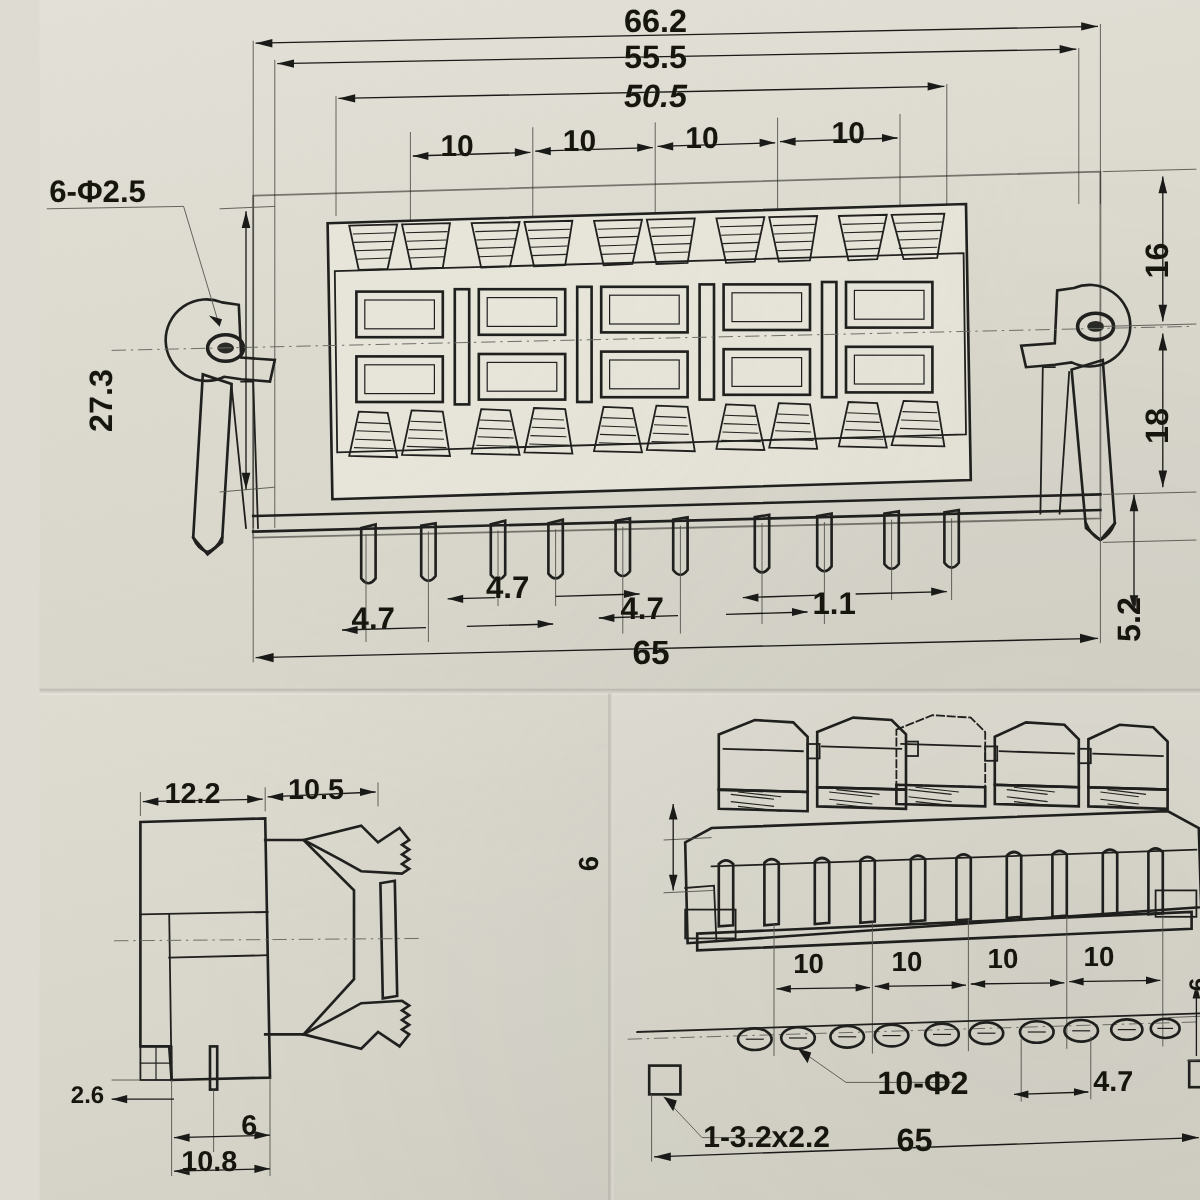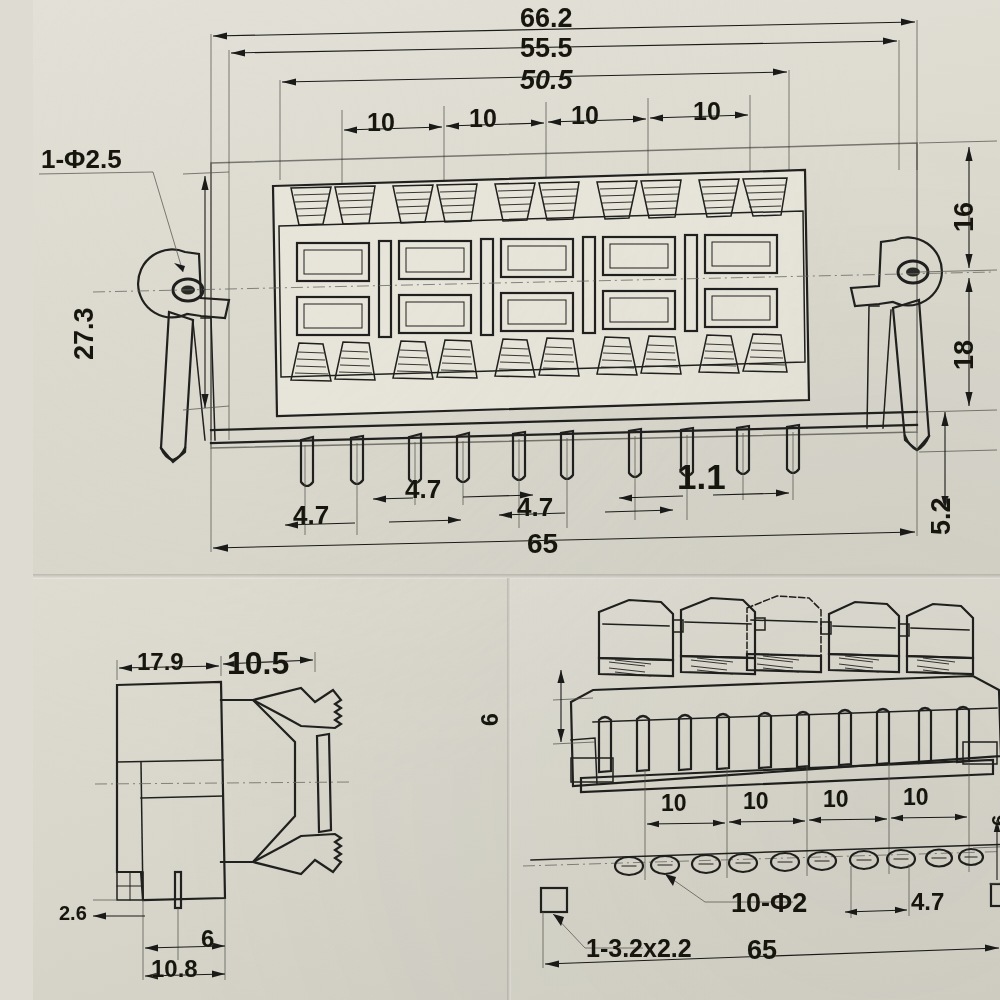--- a/index.html
+++ b/index.html
@@ -764,35 +764,35 @@
 
   <div class="lbl" style="left:487px;top:3px;font-size:27px;">66.2</div>
   <div class="lbl" style="left:487px;top:33px;font-size:27px;">55.5</div>
   <div class="lbl" style="left:487px;top:65px;font-size:27px;font-style:italic;">50.5</div>
 
   <div class="lbl" style="left:334px;top:108px;font-size:25px;">10</div>
   <div class="lbl" style="left:436px;top:104px;font-size:25px;">10</div>
   <div class="lbl" style="left:538px;top:101px;font-size:25px;">10</div>
   <div class="lbl" style="left:660px;top:97px;font-size:25px;">10</div>
 
-  <div class="lbl" style="left:8px;top:144px;font-size:26px;">1-Φ2.5</div>
+  <div class="lbl" style="left:8px;top:144px;font-size:26px;">6-Φ2.5</div>
 
   <div class="lbl rot" style="left:36px;top:360px;font-size:27px;">27.3</div>
   <div class="lbl rot" style="left:916px;top:232px;font-size:27px;">16</div>
   <div class="lbl rot" style="left:916px;top:370px;font-size:27px;">18</div>
   <div class="lbl rot" style="left:893px;top:535px;font-size:27px;">5.2</div>
 
   <div class="lbl" style="left:260px;top:500px;font-size:26px;">4.7</div>
   <div class="lbl" style="left:372px;top:474px;font-size:26px;">4.7</div>
   <div class="lbl" style="left:484px;top:492px;font-size:26px;">4.7</div>
-  <div class="lbl" style="left:644px;top:457px;font-size:35px;">1.1</div>
+  <div class="lbl" style="left:644px;top:488px;font-size:26px;">1.1</div>
   <div class="lbl" style="left:494px;top:528px;font-size:28px;">65</div>
 
-  <div class="lbl" style="left:104px;top:648px;font-size:24px;">17.9</div>
-  <div class="lbl" style="left:194px;top:645px;font-size:32px;">10.5</div>
+  <div class="lbl" style="left:104px;top:648px;font-size:24px;">12.2</div>
+  <div class="lbl" style="left:207px;top:645px;font-size:24px;">10.5</div>
   <div class="lbl" style="left:26px;top:902px;font-size:20px;">2.6</div>
   <div class="lbl" style="left:168px;top:925px;font-size:24px;">6</div>
   <div class="lbl" style="left:118px;top:955px;font-size:24px;">10.8</div>
 
   <div class="lbl rot" style="left:444px;top:726px;font-size:23px;">6</div>
 
   <div class="lbl" style="left:628px;top:790px;font-size:23px;">10</div>
   <div class="lbl" style="left:710px;top:788px;font-size:23px;">10</div>
   <div class="lbl" style="left:790px;top:786px;font-size:23px;">10</div>
   <div class="lbl" style="left:870px;top:784px;font-size:23px;">10</div>

